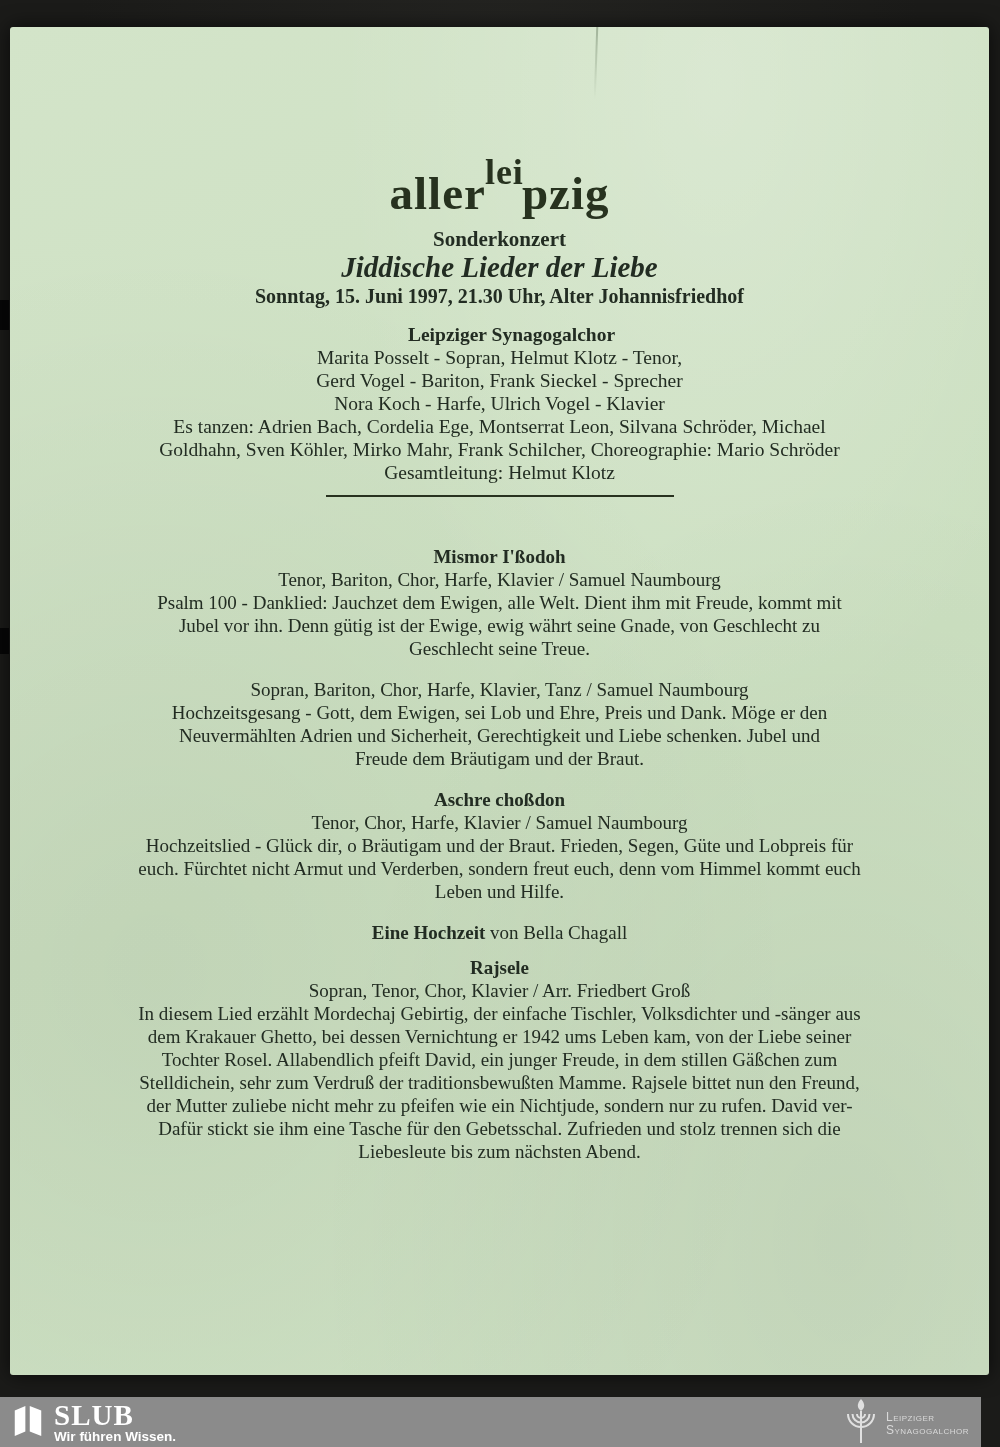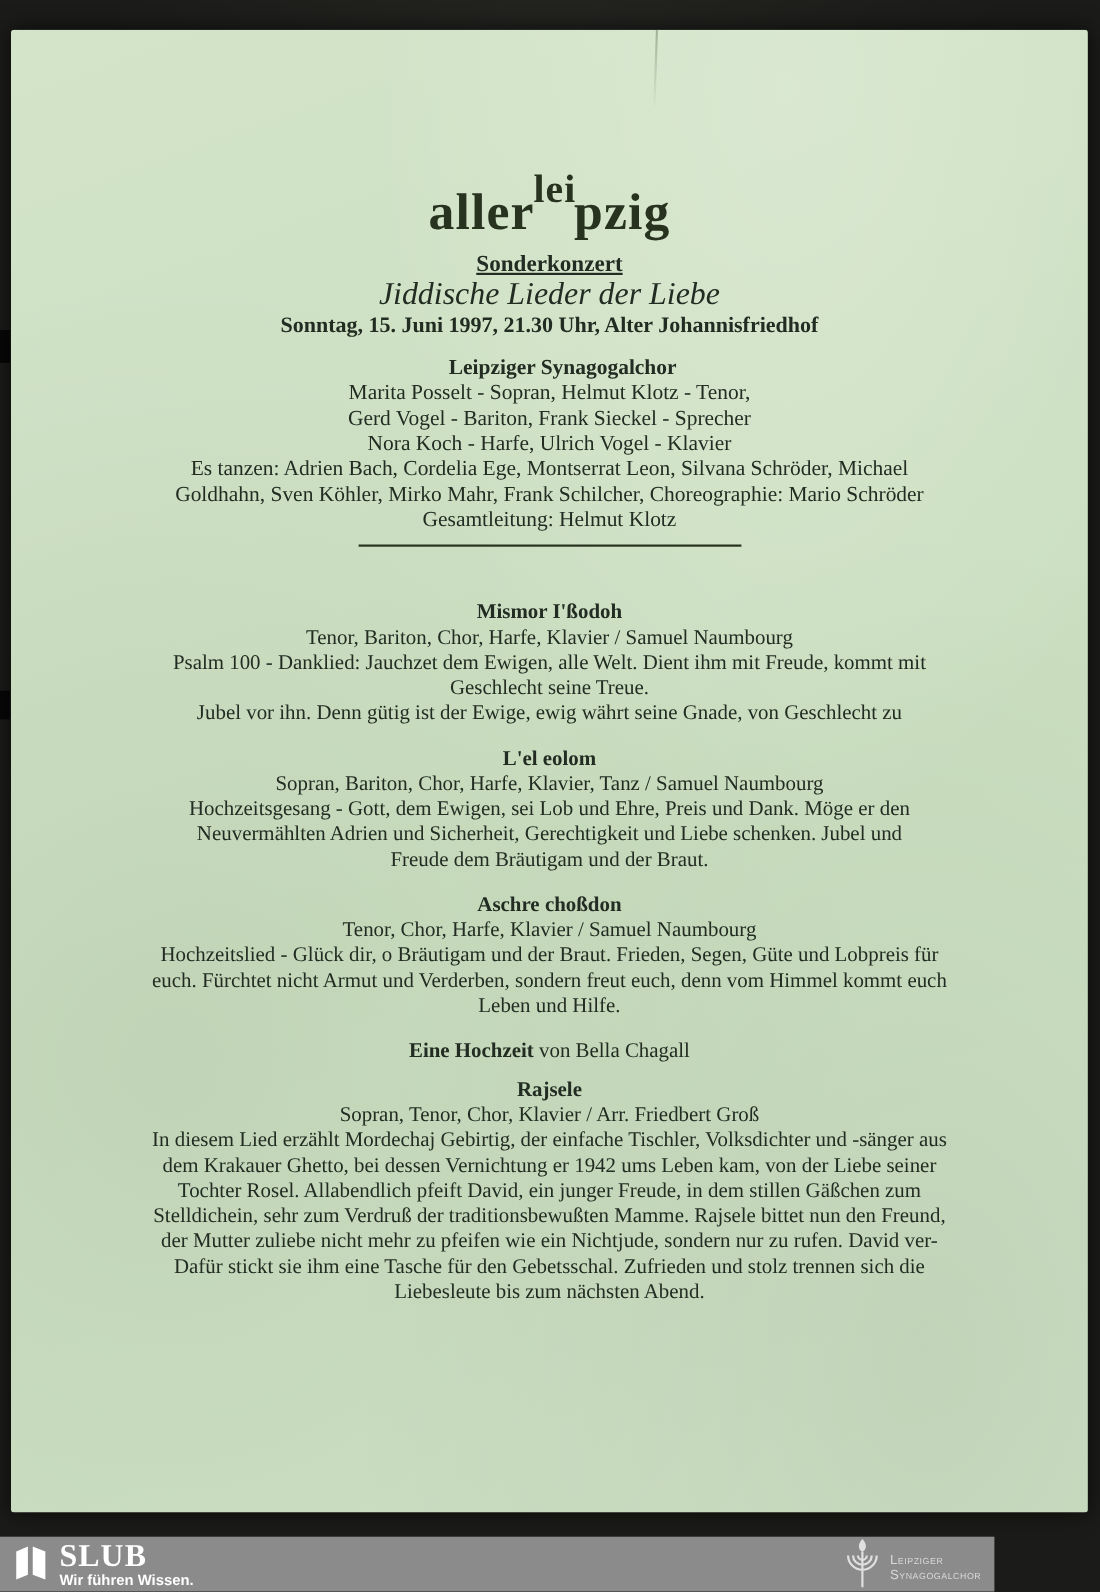--- a/index.html
+++ b/index.html
@@ -34,38 +34,38 @@
     transform:rotate(2deg);
   }
   .content{width:100%;text-align:center;}
   .line{white-space:nowrap;}
 
   .logo{margin-top:124px;height:66px;display:flex;justify-content:center;align-items:flex-end;
         font-weight:bold;letter-spacing:1px;color:#27321f;}
   .logo .big{font-size:47px;line-height:1;}
   .logo .raised{font-size:36px;line-height:1;transform:translateY(-27px);margin:0 -2px 0 -1px;}
 
-  .event-type{margin-top:10px;font-size:21px;font-weight:bold;line-height:24px;text-decoration:underline;}
-  .main-title{font-size:29px;font-weight:normal;font-style:italic;line-height:33px;}
+  .event-type{margin-top:10px;font-size:21px;font-weight:bold;line-height:24px;}
+  .main-title{font-size:29px;font-weight:bold;font-style:italic;line-height:33px;}
   .date-line{font-size:20px;font-weight:bold;line-height:24px;}
 
   .ensemble-name{margin-top:15px;font-size:20.5px;font-weight:bold;line-height:24px;padding-left:24px;}
   .ensemble .line{font-size:19.5px;line-height:23px;}
 
   .divider{margin:11px auto 0 auto;width:348px;border:none;border-top:2.5px solid #28321f;}
 
   .section{margin-top:18px;}
   .section.first{margin-top:48px;}
   .section.tight{margin-top:12px;}
   .section-title{font-size:19.5px;font-weight:bold;line-height:23px;}
   .section-title .normal{font-weight:normal;}
   .section .line{font-size:19px;line-height:23px;}
 
   .footer-bar{
-    position:absolute;left:0;bottom:0;width:904px;height:50px;background:#8b8b8b;
+    position:absolute;left:0;bottom:0;width:981px;height:50px;background:#8b8b8b;
     font-family:"Liberation Sans",sans-serif;
   }
   .slub{position:absolute;left:13px;top:4px;display:flex;align-items:flex-start;}
   .slub svg{margin-top:3px;}
   .slub-text{margin-left:11px;color:#ffffff;}
   .slub-name{font-family:"Liberation Serif",serif;font-weight:bold;font-size:29px;line-height:28px;letter-spacing:1px;}
   .slub-tagline{font-size:13.5px;font-weight:bold;line-height:16px;}
 
   .choir{position:absolute;right:12px;top:2px;display:flex;align-items:center;}
   .choir-text{margin-left:6px;color:#d9d9d9;text-align:left;
@@ -100,26 +100,25 @@
       <div class="line">Goldhahn, Sven Köhler, Mirko Mahr, Frank Schilcher, Choreographie: Mario Schröder</div>
       <div class="line">Gesamtleitung: Helmut Klotz</div>
     </div>
 
     <hr class="divider">
 
     <div class="section first">
       <div class="section-title line">Mismor I'ßodoh</div>
       <div class="line">Tenor, Bariton, Chor, Harfe, Klavier / Samuel Naumbourg</div>
       <div class="line">Psalm 100 - Danklied: Jauchzet dem Ewigen, alle Welt. Dient ihm mit Freude, kommt mit</div>
+      <div class="line">Jubel vor  ihn. Denn gütig ist der Ewige, ewig währt seine Gnade, von Geschlecht zu</div>
       <div class="line">Geschlecht seine Treue.</div>
-      <div class="line">Jubel vor  ihn. Denn gütig ist der Ewige, ewig währt seine Gnade, von Geschlecht zu</div>
     </div>
 
     <div class="section">
-      <div class="section-title line">L'el eolom</div>
       <div class="line">Sopran, Bariton, Chor, Harfe, Klavier, Tanz / Samuel Naumbourg</div>
       <div class="line">Hochzeitsgesang - Gott, dem Ewigen, sei Lob und Ehre, Preis und Dank. Möge er den</div>
       <div class="line">Neuvermählten Adrien und Sicherheit, Gerechtigkeit und Liebe schenken. Jubel und</div>
       <div class="line">Freude dem Bräutigam und der Braut.</div>
     </div>
 
     <div class="section">
       <div class="section-title line">Aschre choßdon</div>
       <div class="line">Tenor, Chor, Harfe, Klavier / Samuel Naumbourg</div>
       <div class="line">Hochzeitslied - Glück dir, o Bräutigam und der Braut. Frieden, Segen, Güte und Lobpreis für</div>

